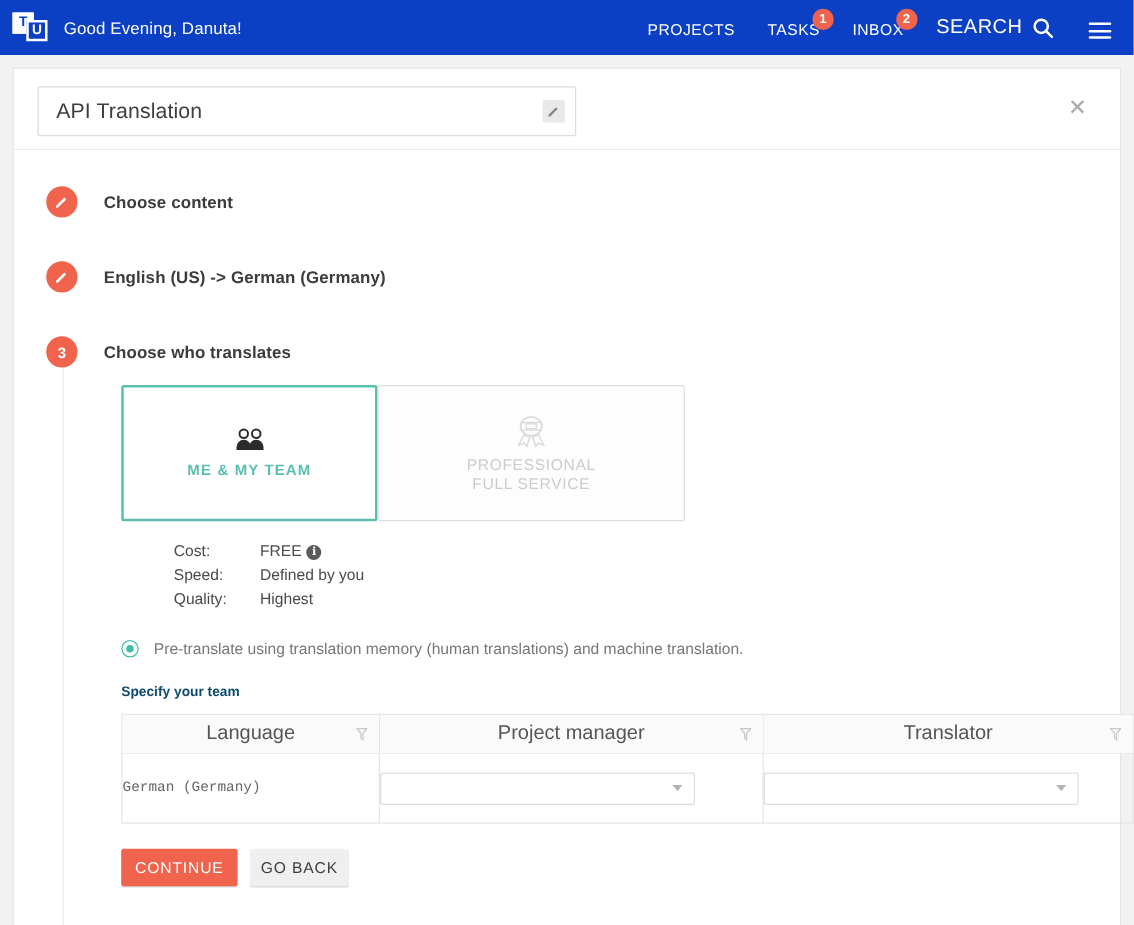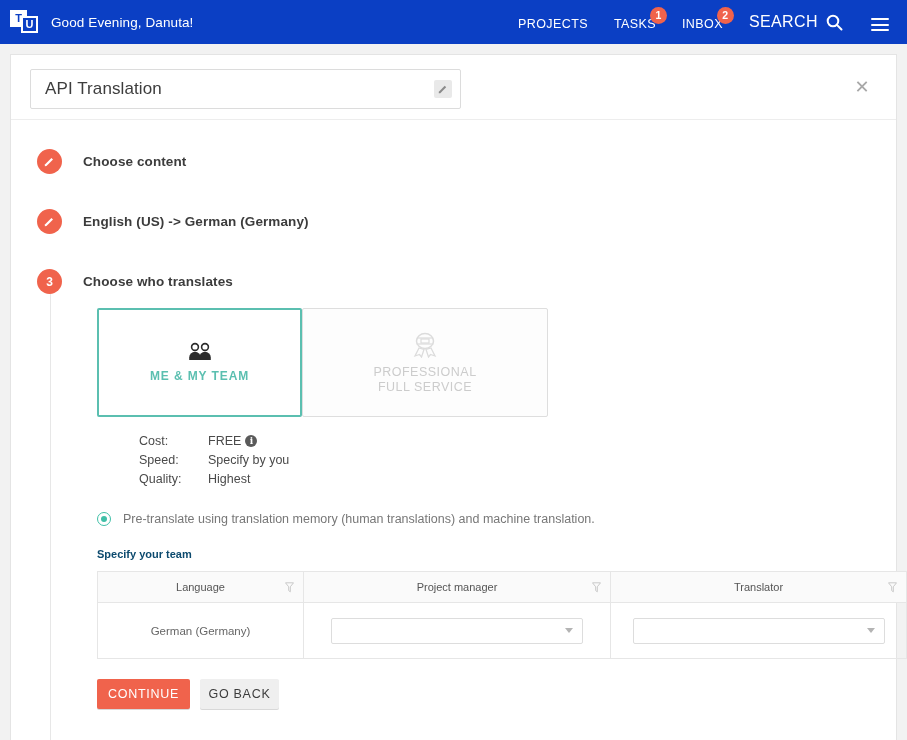--- a/index.html
+++ b/index.html
@@ -295,38 +295,38 @@
   .team-table {
     margin-top: 11px;
     width: 809px;
     border-collapse: collapse;
     table-layout: fixed;
   }
   .team-table th {
     height: 31px;
     background: #fafafa;
     border: 1px solid #e6e6e6;
-    font-size: 11px;
+    font-size: 16px;
     font-weight: normal;
     color: #555555;
     position: relative;
     text-align: center;
   }
   .funnel {
     position: absolute;
     right: 9px;
     top: 10px;
   }
   .team-table td {
     height: 56px;
     border: 1px solid #e6e6e6;
-    text-align: center;
     font-size: 11.5px;
     color: #666666;
     vertical-align: middle;
+    font-family: Liberation Mono, monospace;
   }
   .sel {
     width: 252px;
     height: 26px;
     border: 1px solid #dddddd;
     border-radius: 2px;
     background: #fff;
     display: inline-flex;
     align-items: center;
     justify-content: flex-end;
@@ -468,21 +468,21 @@
       <table class="specs">
         <tbody>
             <tr>
           <td class="k">Cost:</td>
           <td>
             <span>FREE</span><span class="info-dot">i</span>
           </td>
         </tr>
         <tr>
           <td class="k">Speed:</td>
-          <td>Specify by you</td>
+          <td>Defined by you</td>
         </tr>
         <tr>
           <td class="k">Quality:</td>
           <td>Highest</td>
         </tr>
       </tbody>
         </table>
 
       <div class="radios">
         <div class="radio-row">

